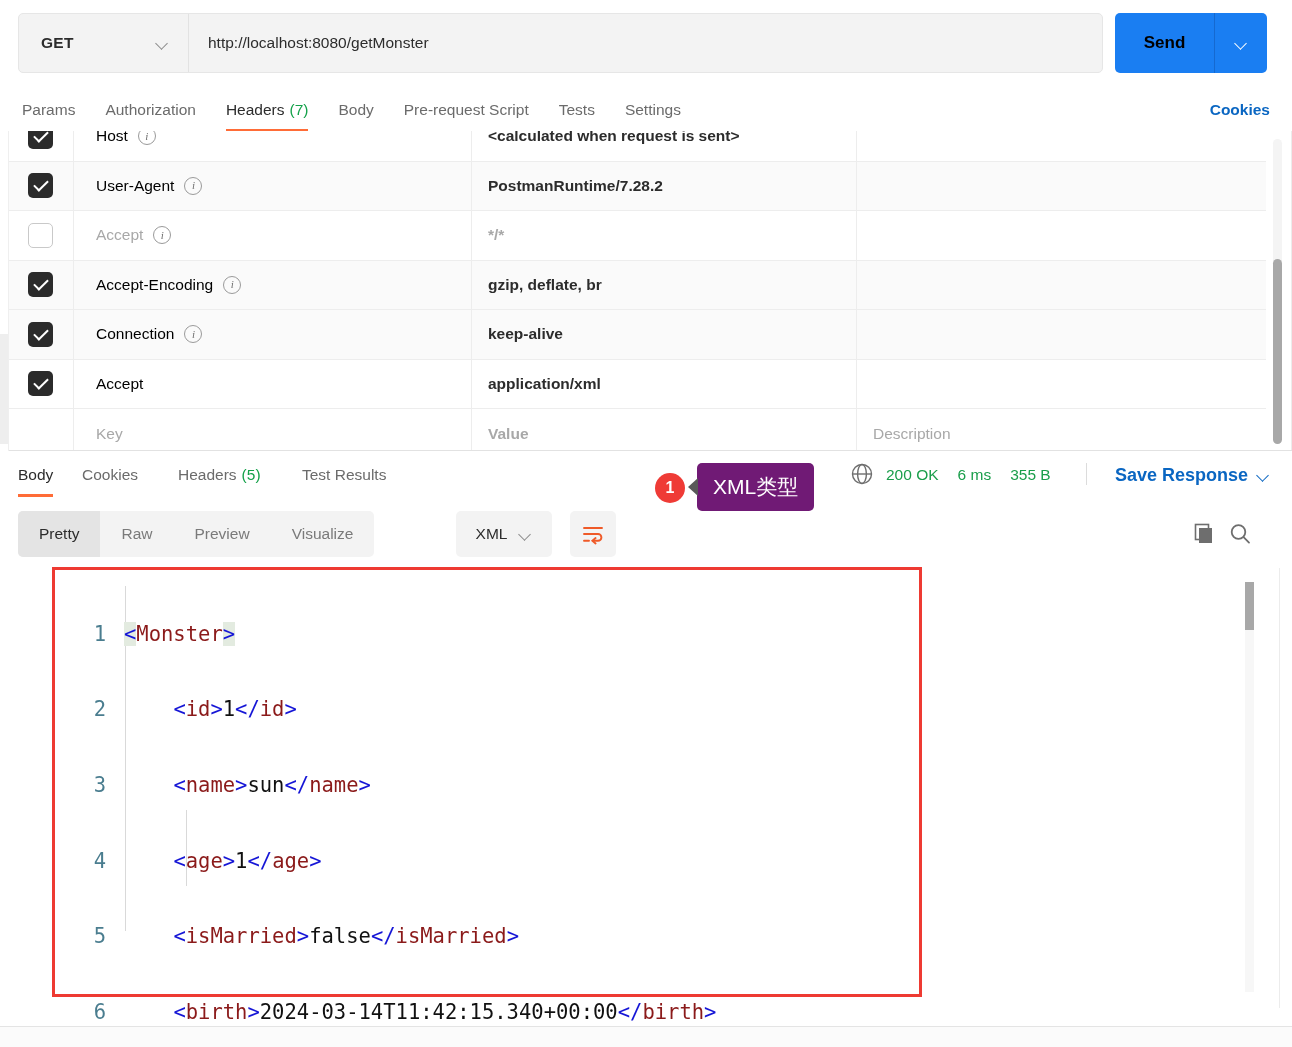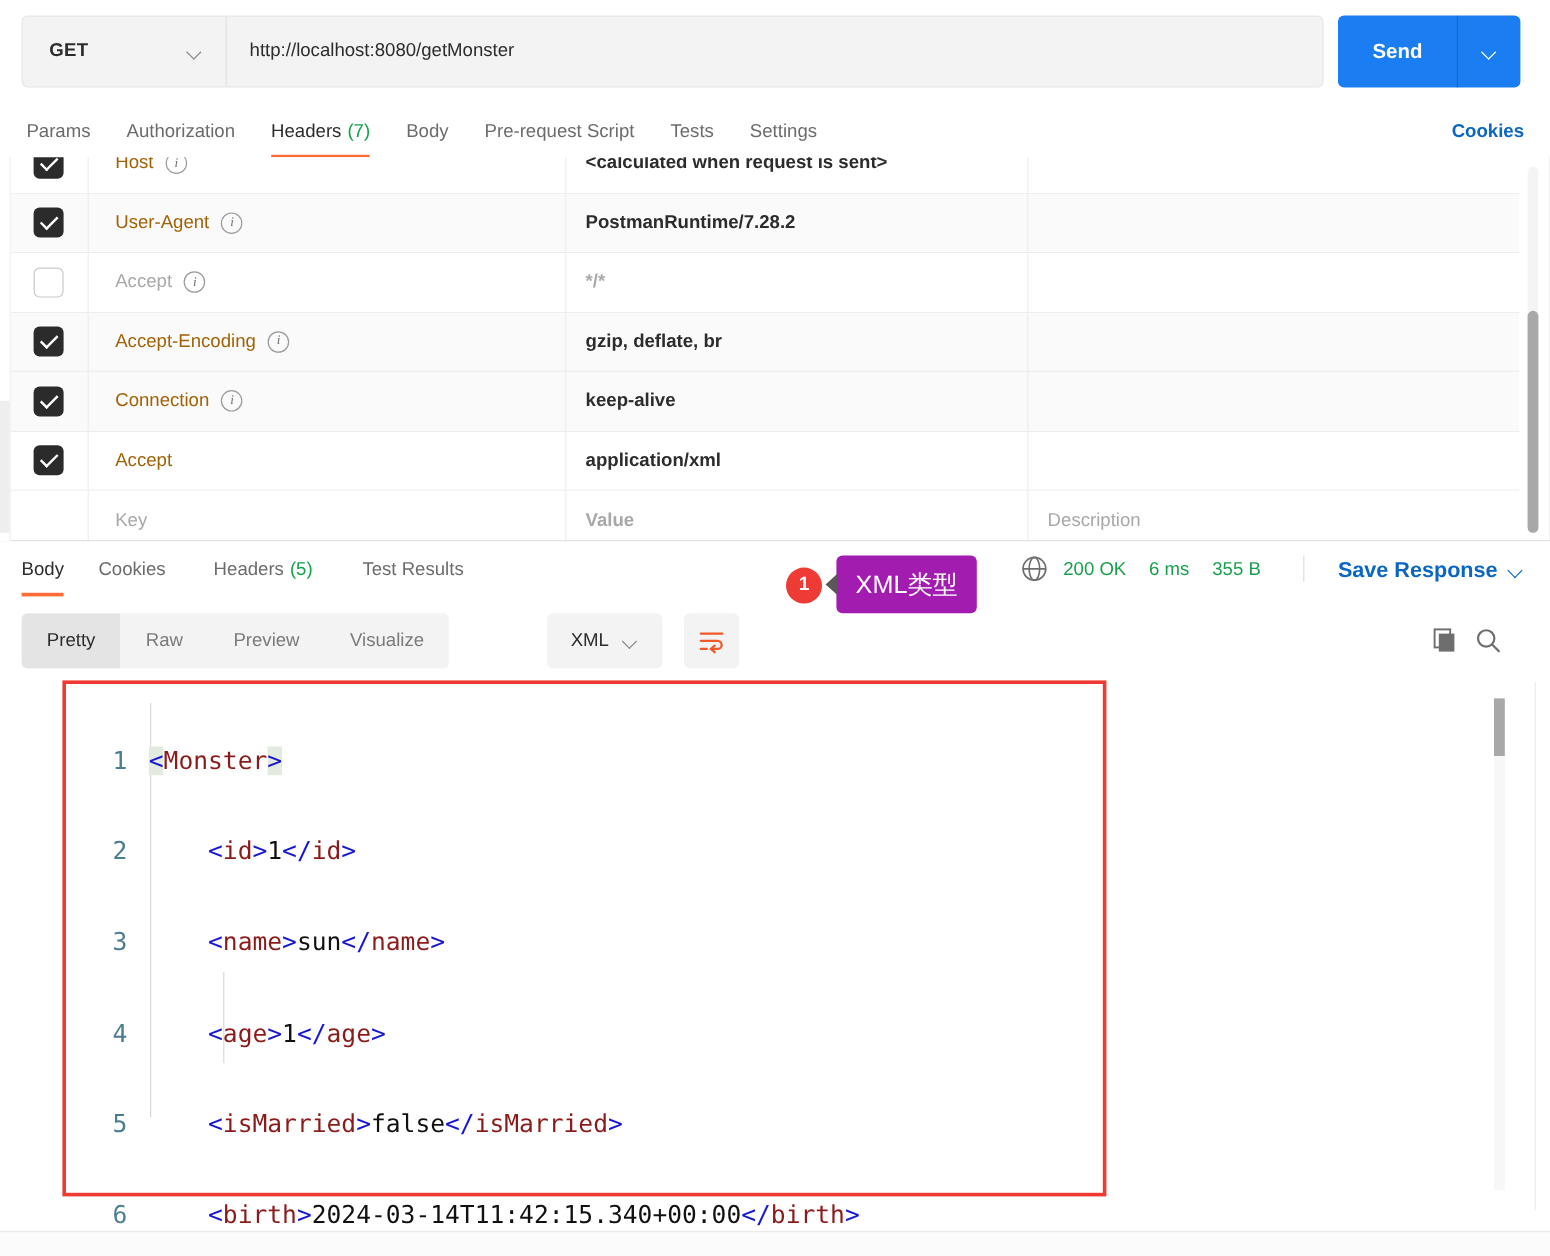--- a/index.html
+++ b/index.html
@@ -37,21 +37,21 @@
   .url-input{
     flex:1;display:flex;align-items:center;padding-left:19px;
     font-size:15.5px;color:#2c2c2c;cursor:text;
   }
   .send-group{
     position:absolute;left:1115px;top:13px;width:152px;height:60px;
     background:#1a7ef2;border-radius:5px;display:flex;align-items:stretch;overflow:hidden;
   }
   .send-main{
     flex:1;display:flex;align-items:center;justify-content:center;
-    color:#ffffff;font-weight:bold;font-size:17px;cursor:pointer;
+    color:#000000;font-weight:bold;font-size:17px;cursor:pointer;
   }
   .send-div{width:1px;background:#1569d0;}
   .send-arrow{
     width:52px;display:flex;align-items:center;justify-content:center;cursor:pointer;
   }
   .send-arrow .chev:before{border-color:#ffffff;}
   
   .req-tabs{
     position:absolute;left:0;top:88px;width:1292px;height:44px;
     background:#fff;display:flex;align-items:flex-start;
@@ -106,21 +106,21 @@
     width:398px;display:flex;align-items:center;padding-left:22px;
     border-right:1px solid #ededed;box-sizing:border-box;gap:10px;
   }
   .c-val{
     width:385px;display:flex;align-items:center;padding-left:16px;
     border-right:1px solid #ededed;box-sizing:border-box;font-weight:bold;
   }
   .c-desc{
     flex:1;display:flex;align-items:center;padding-left:16px;box-sizing:border-box;
   }
-  .ktext{font-size:15.5px;color:#a16207;}
+  .ktext{font-size:15.5px;color:#000000;}
   .vtext{font-size:15.5px;color:#2c2c2c;}
   .muted{color:#a8a8a8;}
   .info-i{
     width:16px;height:16px;border-radius:50%;border:1.3px solid #9a9a9a;
     display:inline-flex;align-items:center;justify-content:center;
     font-size:11px;color:#6e6e6e;font-style:italic;line-height:1;cursor:pointer;
     font-family:"Liberation Serif", serif;
   }
   .hdr-vscroll{
     position:absolute;right:10px;top:8px;width:9px;height:305px;
@@ -148,21 +148,21 @@
   .rsp-tab.active:after{
     content:"";position:absolute;left:0;right:0;bottom:0;height:3px;background:#ff6c37;
   }
   .badge-1{
     position:absolute;left:655px;top:473px;width:30px;height:30px;border-radius:50%;
     background:#ef3b36;color:#fff;font-size:16px;font-weight:bold;
     display:flex;align-items:center;justify-content:center;z-index:5;
   }
   .tooltip{
     position:absolute;left:697px;top:463px;height:48px;
-    background:#a21caf;border-radius:5px;color:#fff;
+    background:#701a75;border-radius:5px;color:#fff;
     display:flex;align-items:center;padding:0 16px;font-size:21px;z-index:4;
   }
   .tooltip:before{
     content:"";position:absolute;left:-9px;top:15px;
     border-top:9px solid transparent;border-bottom:9px solid transparent;
     border-right:10px solid #595959;
   }
   .globe{
     position:absolute;left:850px;top:462px;width:24px;height:24px;
   }

